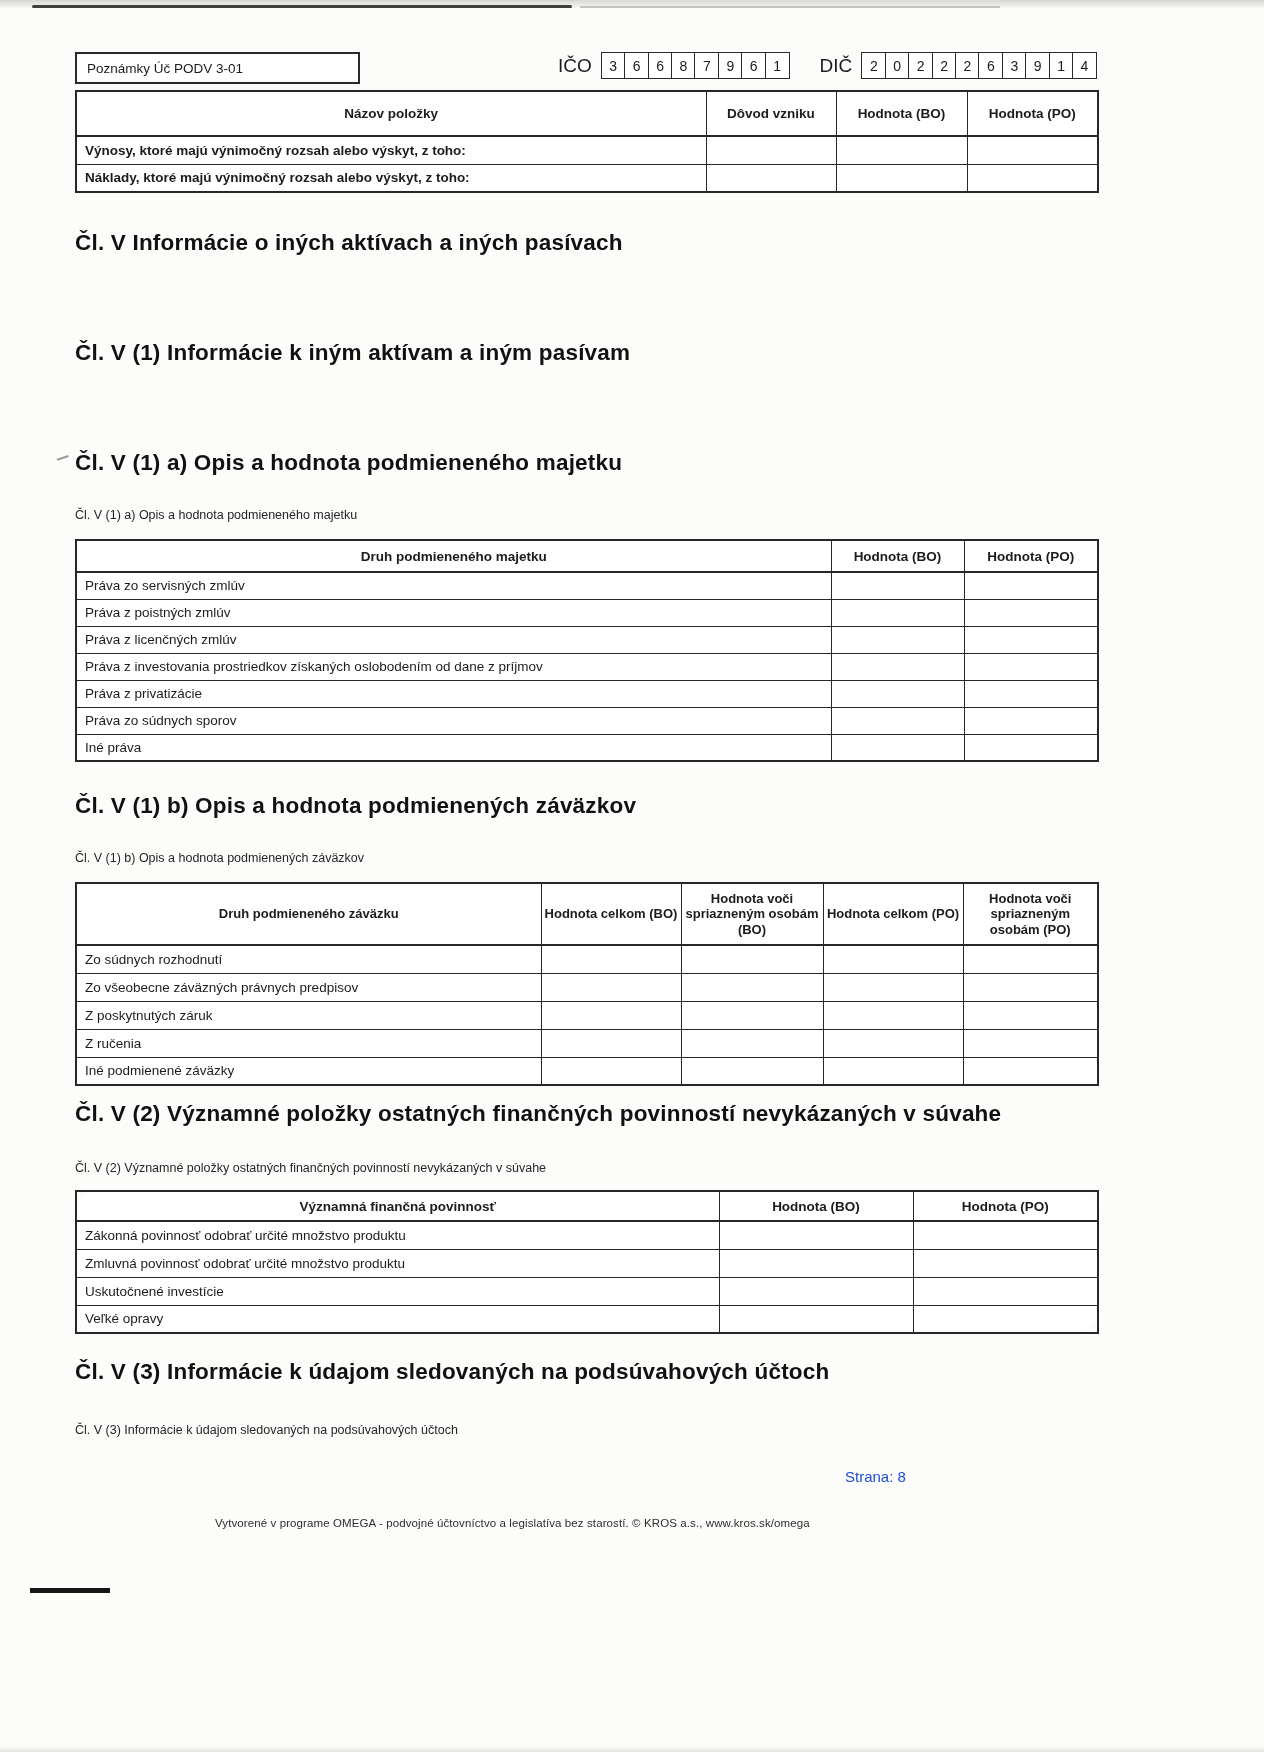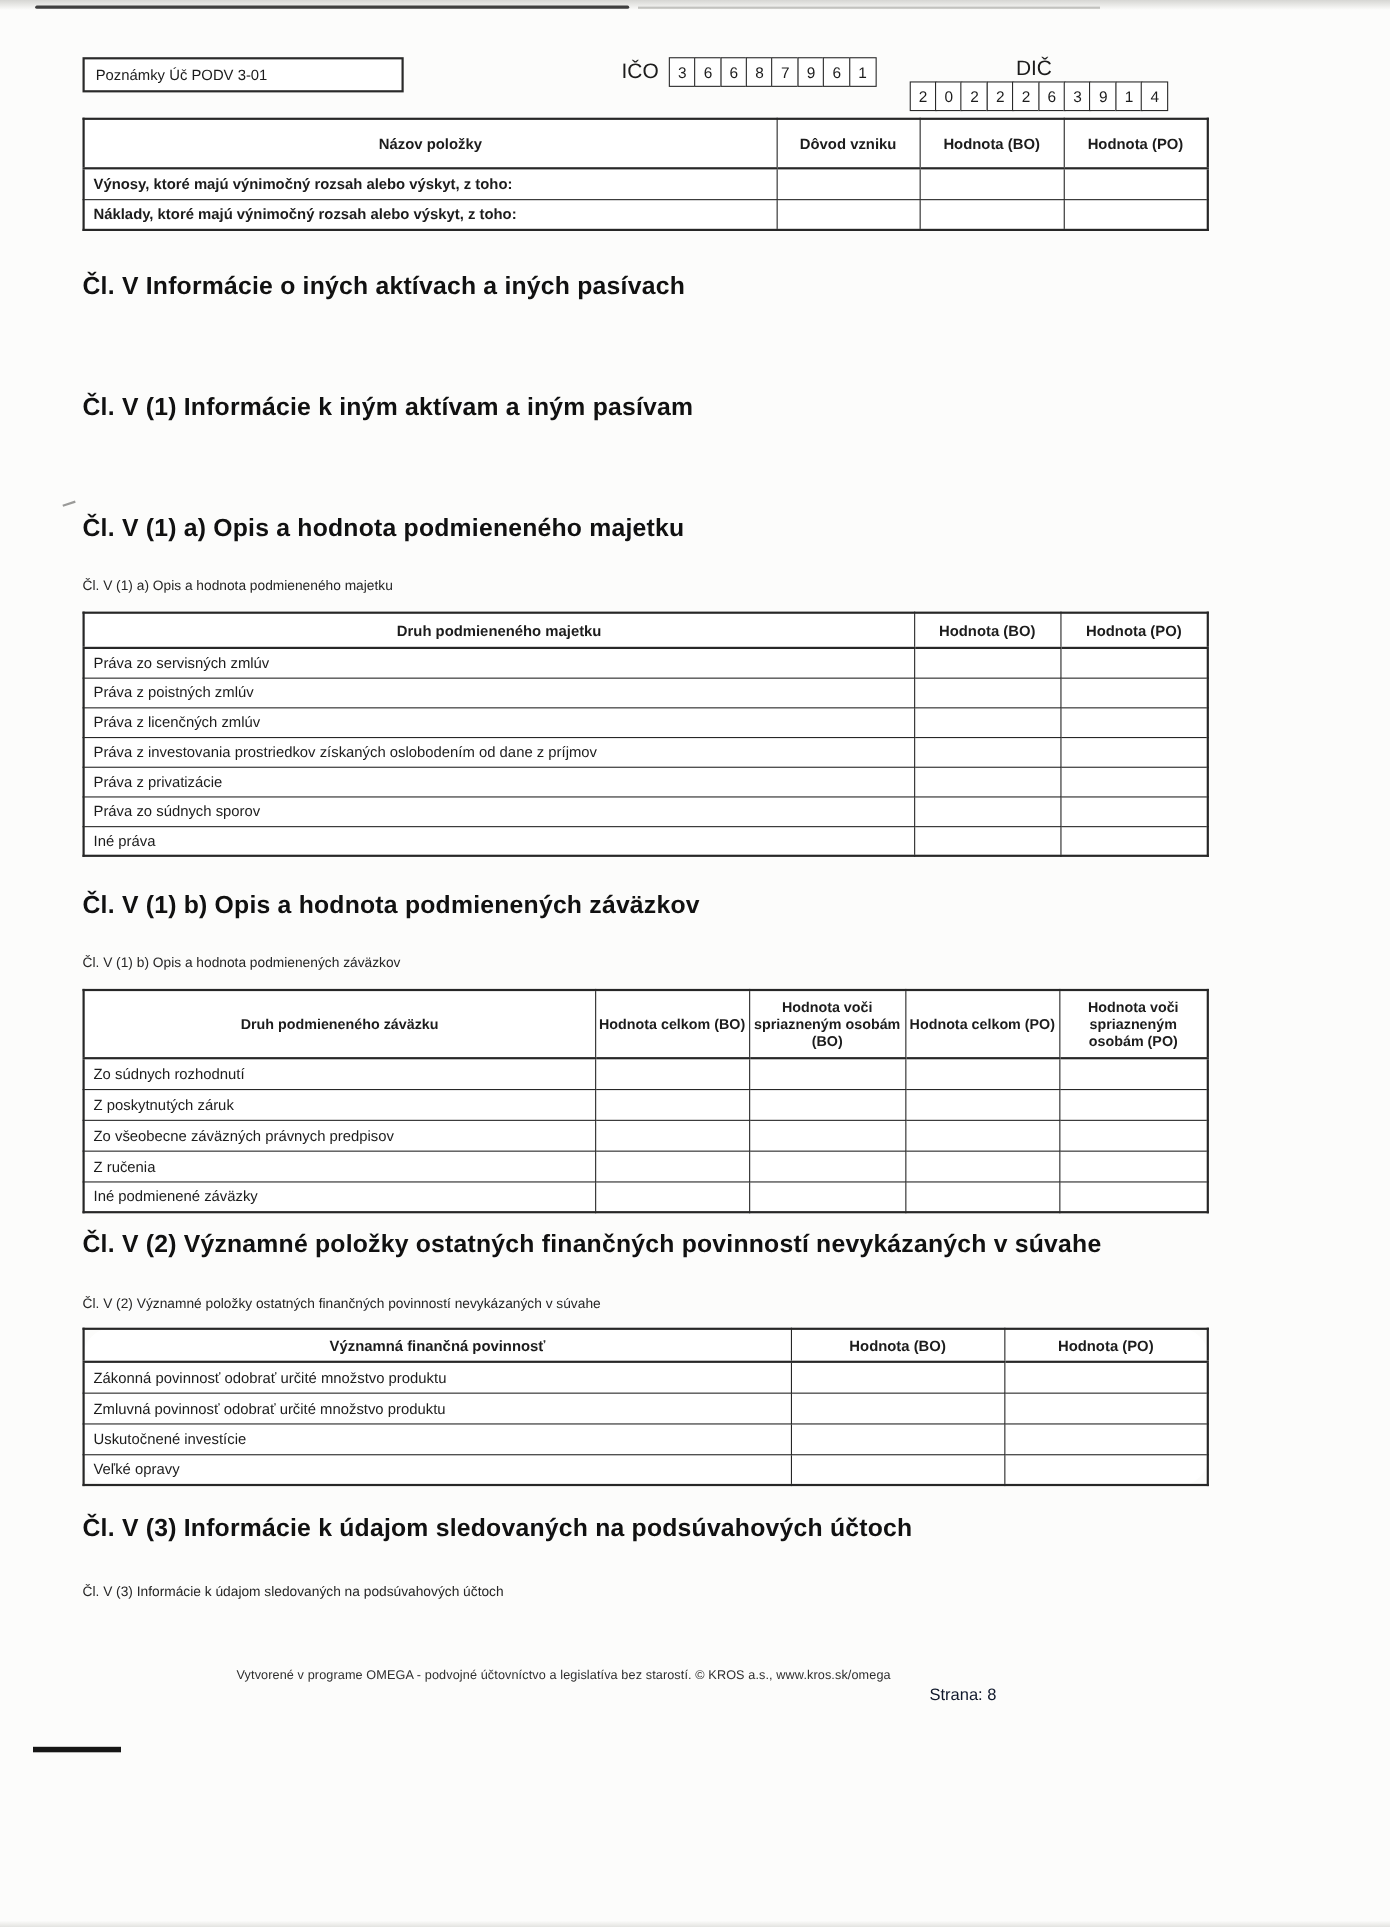--- a/index.html
+++ b/index.html
@@ -19,21 +19,21 @@
     background:linear-gradient(to top, #e3e3e0, rgba(255,255,255,0)); }
 
   .content { position:absolute; left:75px; top:0; width:1022px; }
 
   
   .header-row { margin-top:52px; display:flex; align-items:flex-start; }
   .form-code-box { width:292px; height:32px; border:2px solid #2a2a2a; display:flex; align-items:center;
     padding-left:10px; font-size:13.5px; background:#fff; }
   .id-group { display:flex; align-items:center; }
   .id-group.ico { margin-left:198px; }
-  .id-group.dic { margin-left:30px;flex-direction:column; }
+  .id-group.dic { margin-left:30px; }
   .id-label { font-size:19px; margin-right:9px; }
   .digit-boxes { display:flex; }
   .digit-box { width:25px; height:27px; border:1.6px solid #2a2a2a; margin-left:-1.6px;
     display:flex; align-items:center; justify-content:center; font-size:14px; background:#fff; }
   .digit-boxes .digit-box:first-child { margin-left:0; }
 
   
   table.tbl { border-collapse:collapse; width:1022px; table-layout:fixed; background:#fff; }
   .tbl, .tbl th, .tbl td { border:1.5px solid #272727; }
   table.tbl { border-width:2px; }
@@ -64,21 +64,21 @@
   .st4 { margin-top:30px; }
   .st5 { margin-top:14px; }
   .st6 { margin-top:24px; }
   .caption { font-size:12.5px; color:#262626; line-height:16px; }
   .cap3 { margin-top:30px; margin-bottom:0; }
   .cap4 { margin-top:30px; }
   .cap5 { margin-top:32px; }
   .cap6 { margin-top:36px; }
 
   
-  .footer-page { position:absolute; left:845px; top:1532px; font-size:15px; color:#0f172a; }
+  .footer-page { position:absolute; left:845px; top:1468px; font-size:15px; color:#1d4ed8; }
   .footer-credit { position:absolute; left:215px; top:1517px; font-size:11.5px; color:#2e2e2e; letter-spacing:0.1px; }
 </style>
 </head>
 <body>
 
 <div class="page">
 
   <div class="artifact-top-band"></div>
   <div class="artifact-top-line"></div>
   <div class="artifact-top-line2"></div>
@@ -232,28 +232,28 @@
       </thead>
       <tbody>
         <tr>
           <td class="lbl">Zo súdnych rozhodnutí</td>
           <td class="val"></td>
           <td class="val"></td>
           <td class="val"></td>
           <td class="val"></td>
         </tr>
         <tr>
+          <td class="lbl">Zo všeobecne záväzných právnych predpisov</td>
+          <td class="val"></td>
+          <td class="val"></td>
+          <td class="val"></td>
+          <td class="val"></td>
+        </tr>
+        <tr>
           <td class="lbl">Z poskytnutých záruk</td>
-          <td class="val"></td>
-          <td class="val"></td>
-          <td class="val"></td>
-          <td class="val"></td>
-        </tr>
-        <tr>
-          <td class="lbl">Zo všeobecne záväzných právnych predpisov</td>
           <td class="val"></td>
           <td class="val"></td>
           <td class="val"></td>
           <td class="val"></td>
         </tr>
         <tr>
           <td class="lbl">Z ručenia</td>
           <td class="val"></td>
           <td class="val"></td>
           <td class="val"></td>

